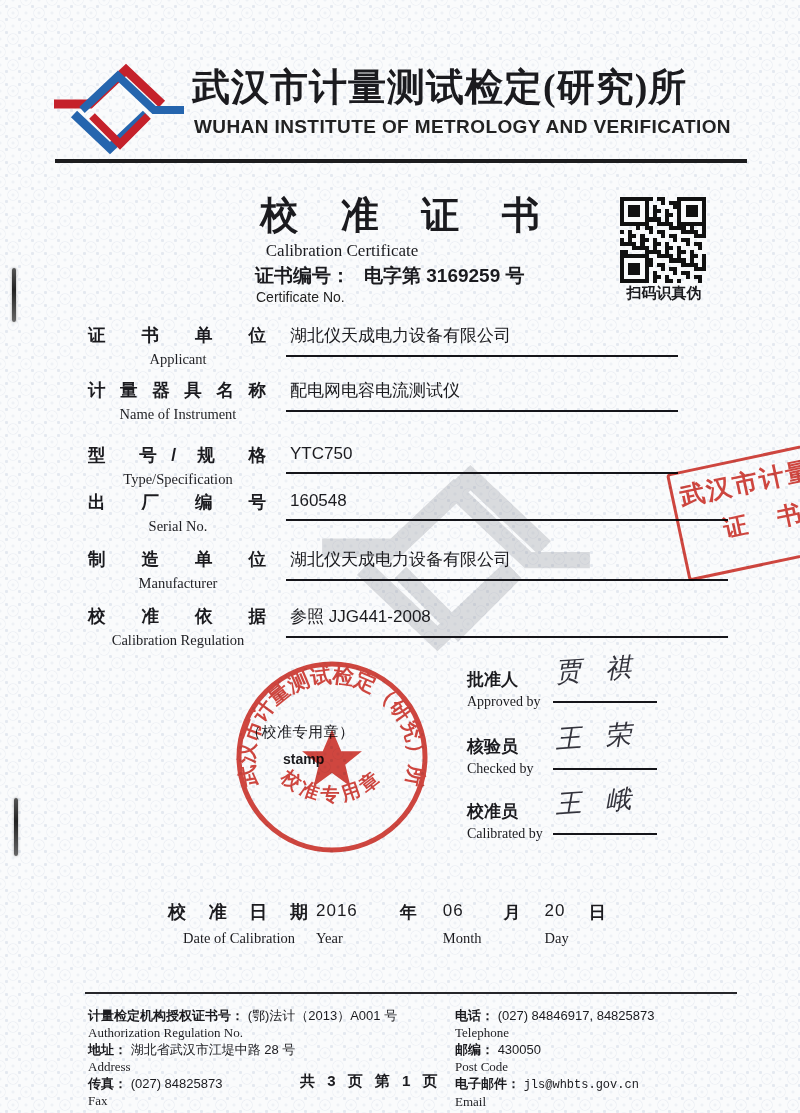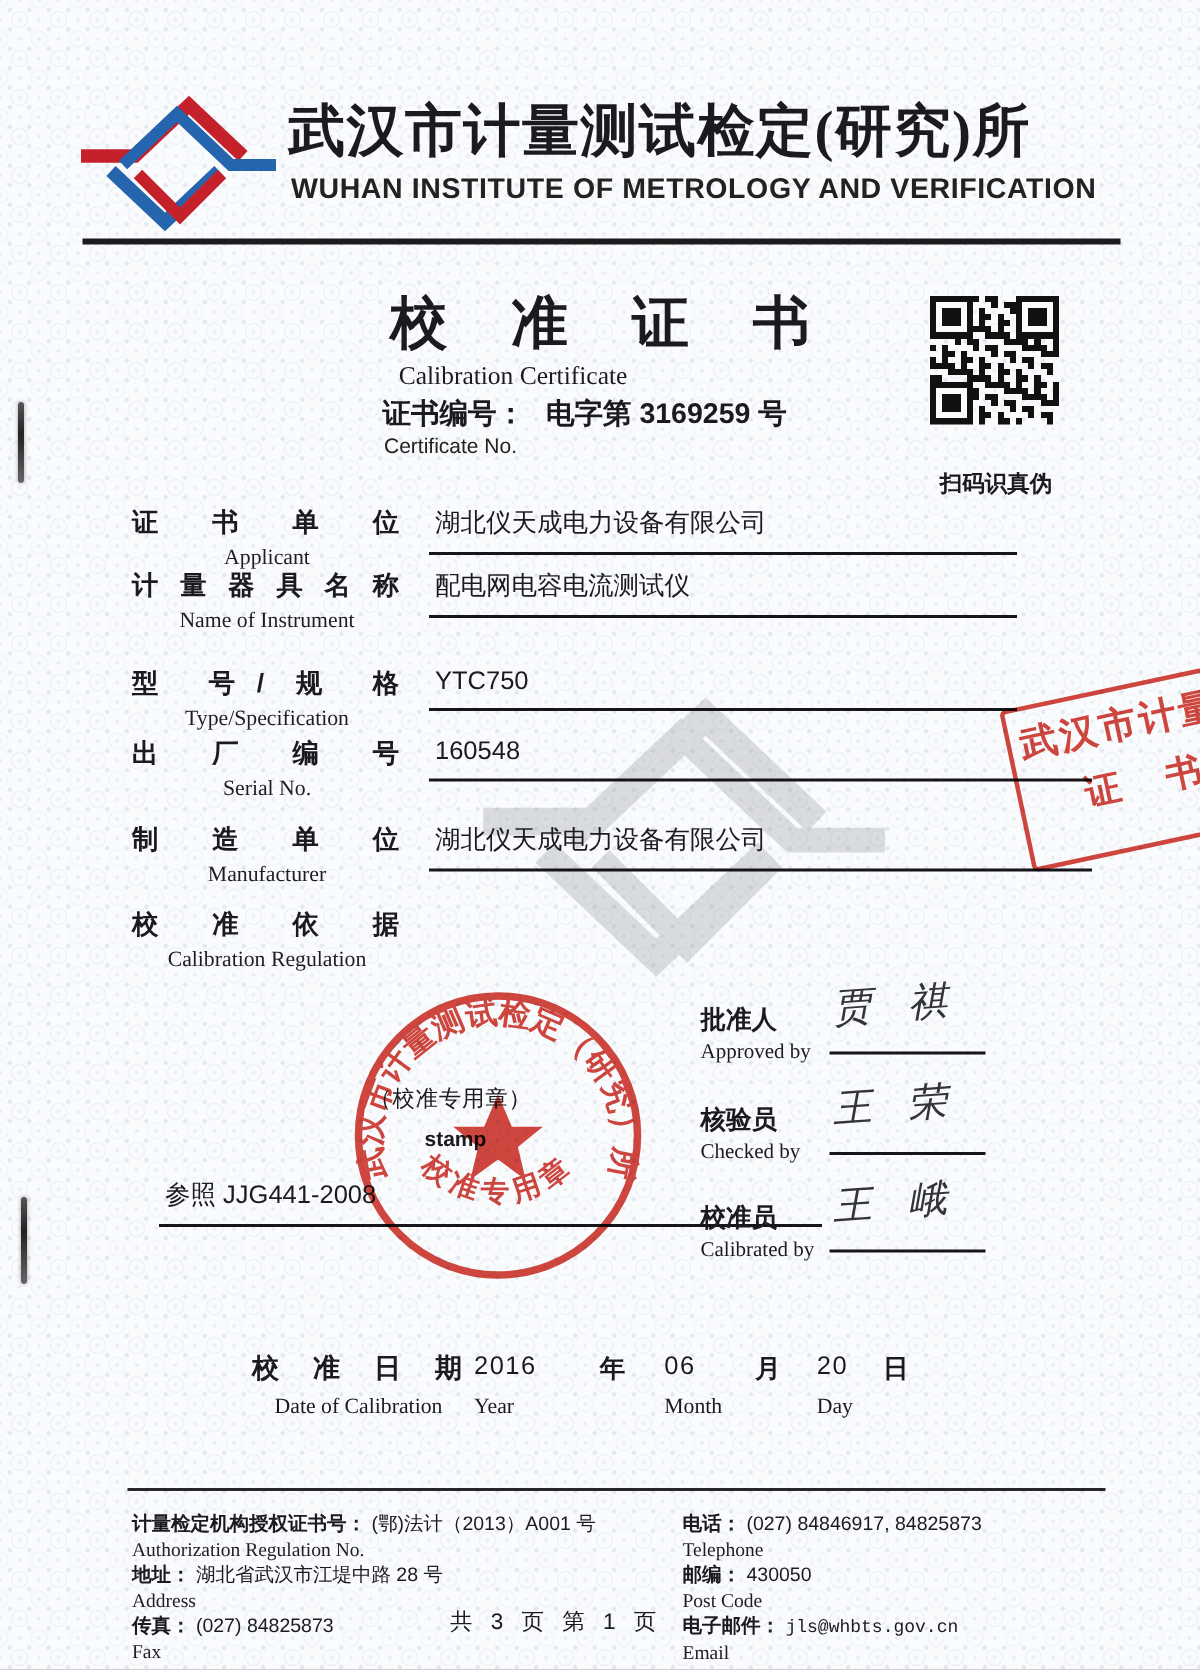--- a/index.html
+++ b/index.html
@@ -24,21 +24,21 @@
   .org-en{left:194px;top:116px;width:556px;font-size:19px;font-weight:bold;letter-spacing:.4px;white-space:nowrap;color:#222;}
   .header-rule{left:55px;top:159px;width:692px;height:4px;background:#1c1c1e;}
   
   .doc-title{left:0;top:190px;width:800px;text-align:center;font-size:38px;font-weight:bold;letter-spacing:16px;text-indent:16px;}
   .doc-title-en{left:0;top:241px;width:684px;text-align:center;font-size:17px;font-family:"Liberation Serif",serif;}
   .certno-row{left:255px;top:263px;font-size:19px;font-weight:bold;white-space:nowrap;}
   .certno-row .val{margin-left:14px;}
   .certno-en{left:256px;top:289px;font-size:14px;color:#222;}
   
   .qr-box{left:620px;top:197px;width:86px;height:86px;}
-  .qr-caption{left:612px;top:313px;width:104px;text-align:center;font-size:15px;font-weight:bold;}
+  .qr-caption{left:612px;top:284px;width:104px;text-align:center;font-size:15px;font-weight:bold;}
   
   .watermark{left:318px;top:438px;width:276px;height:236px;opacity:.30;}
   
   .field-row{position:absolute;left:88px;display:flex;align-items:flex-start;}
   .f-label{width:180px;flex:0 0 180px;}
   .f-zh{font-size:17.5px;font-weight:bold;text-align:justify;text-align-last:justify;white-space:nowrap;letter-spacing:2px;}
   .f-en{margin-top:4px;font-size:14.5px;text-align:center;color:#1e1e22;font-family:"Liberation Serif",serif;}
   .f-value{margin-left:18px;width:388px;border-bottom:2px solid #15151a;font-size:17px;padding:1px 0 8px 4px;white-space:nowrap;}
   .f-value.wide{width:438px;}
   
@@ -66,21 +66,21 @@
   .dg1{margin-left:42px;} .dg2{margin-left:26px;} .dg3{margin-left:22px;} .dg4{margin-left:24px;} .dg5{margin-left:20px;}
   
   .footer-rule{left:85px;top:992px;width:652px;height:2px;background:#26262a;}
   .foot-col{position:absolute;top:1008px;font-size:13px;line-height:16.5px;}
   .foot-left{left:88px;width:360px;}
   .foot-right{left:455px;width:330px;}
   .foot-item .lab{font-weight:bold;}
   .foot-item .en{font-family:"Liberation Serif",serif;color:#1e1e22;}
   .foot-item{margin-bottom:1px;}
   .mono{font-family:"Liberation Mono",monospace;font-size:12px;}
-  .page-info{left:300px;top:1072px;font-size:15px;font-weight:normal;letter-spacing:4px;white-space:nowrap;}
+  .page-info{left:300px;top:1072px;font-size:15px;font-weight:bold;letter-spacing:4px;white-space:nowrap;}
 </style>
 </head>
 <body>
 
 <div class="page">
 
   <div class="staple" style="left:12px;top:268px;height:54px;"></div>
   <div class="staple" style="left:14px;top:798px;height:58px;"></div>
 
   <div class="abs" style="left:52px;top:56px;width:134px;height:104px;">
@@ -261,21 +261,21 @@
     <svg width="276" height="236" viewBox="0 0 134 104">
       <g fill="none" stroke="#8f939c" stroke-linejoin="miter">
         <path d="M2,48 H38 L74,14 L110,48" stroke-width="9"></path>
         <path d="M30,54 L66,20 L102,54 H132" stroke-width="8"></path>
         <path d="M22,58 L58,92 L94,58" stroke-width="9"></path>
         <path d="M40,60 L68,88 L96,60" stroke-width="8"></path>
       </g>
     </svg>
   </div>
 
-  <div class="field-row" style="top:336px;justify-content:space-between;">
+  <div class="field-row" style="top:323px;justify-content:space-between;">
     <div class="f-label">
         <div class="f-zh">证 书 单 位</div>
         <div class="f-en">Applicant</div>
       </div>
     <div class="f-value">湖北仪天成电力设备有限公司</div>
   </div>
   <div class="field-row" style="top:378px;">
     <div class="f-label">
         <div class="f-zh">计 量 器 具 名 称</div>
         <div class="f-en">Name of Instrument</div>
@@ -296,21 +296,21 @@
       </div>
     <div class="f-value wide">160548</div>
   </div>
   <div class="field-row" style="top:547px;">
     <div class="f-label">
         <div class="f-zh">制 造 单 位</div>
         <div class="f-en">Manufacturer</div>
       </div>
     <div class="f-value wide">湖北仪天成电力设备有限公司</div>
   </div>
-  <div class="field-row" style="top:604px;flex-direction:column;">
+  <div class="field-row" style="top:604px;">
     <div class="f-label">
         <div class="f-zh">校 准 依 据</div>
         <div class="f-en">Calibration Regulation</div>
       </div>
     <div class="f-value wide">参照 JJG441-2008</div>
   </div>
 
   <div class="abs printed-stamp-label">（校准专用章）</div>
   <div class="abs printed-stamp-sub">stamp</div>
 

